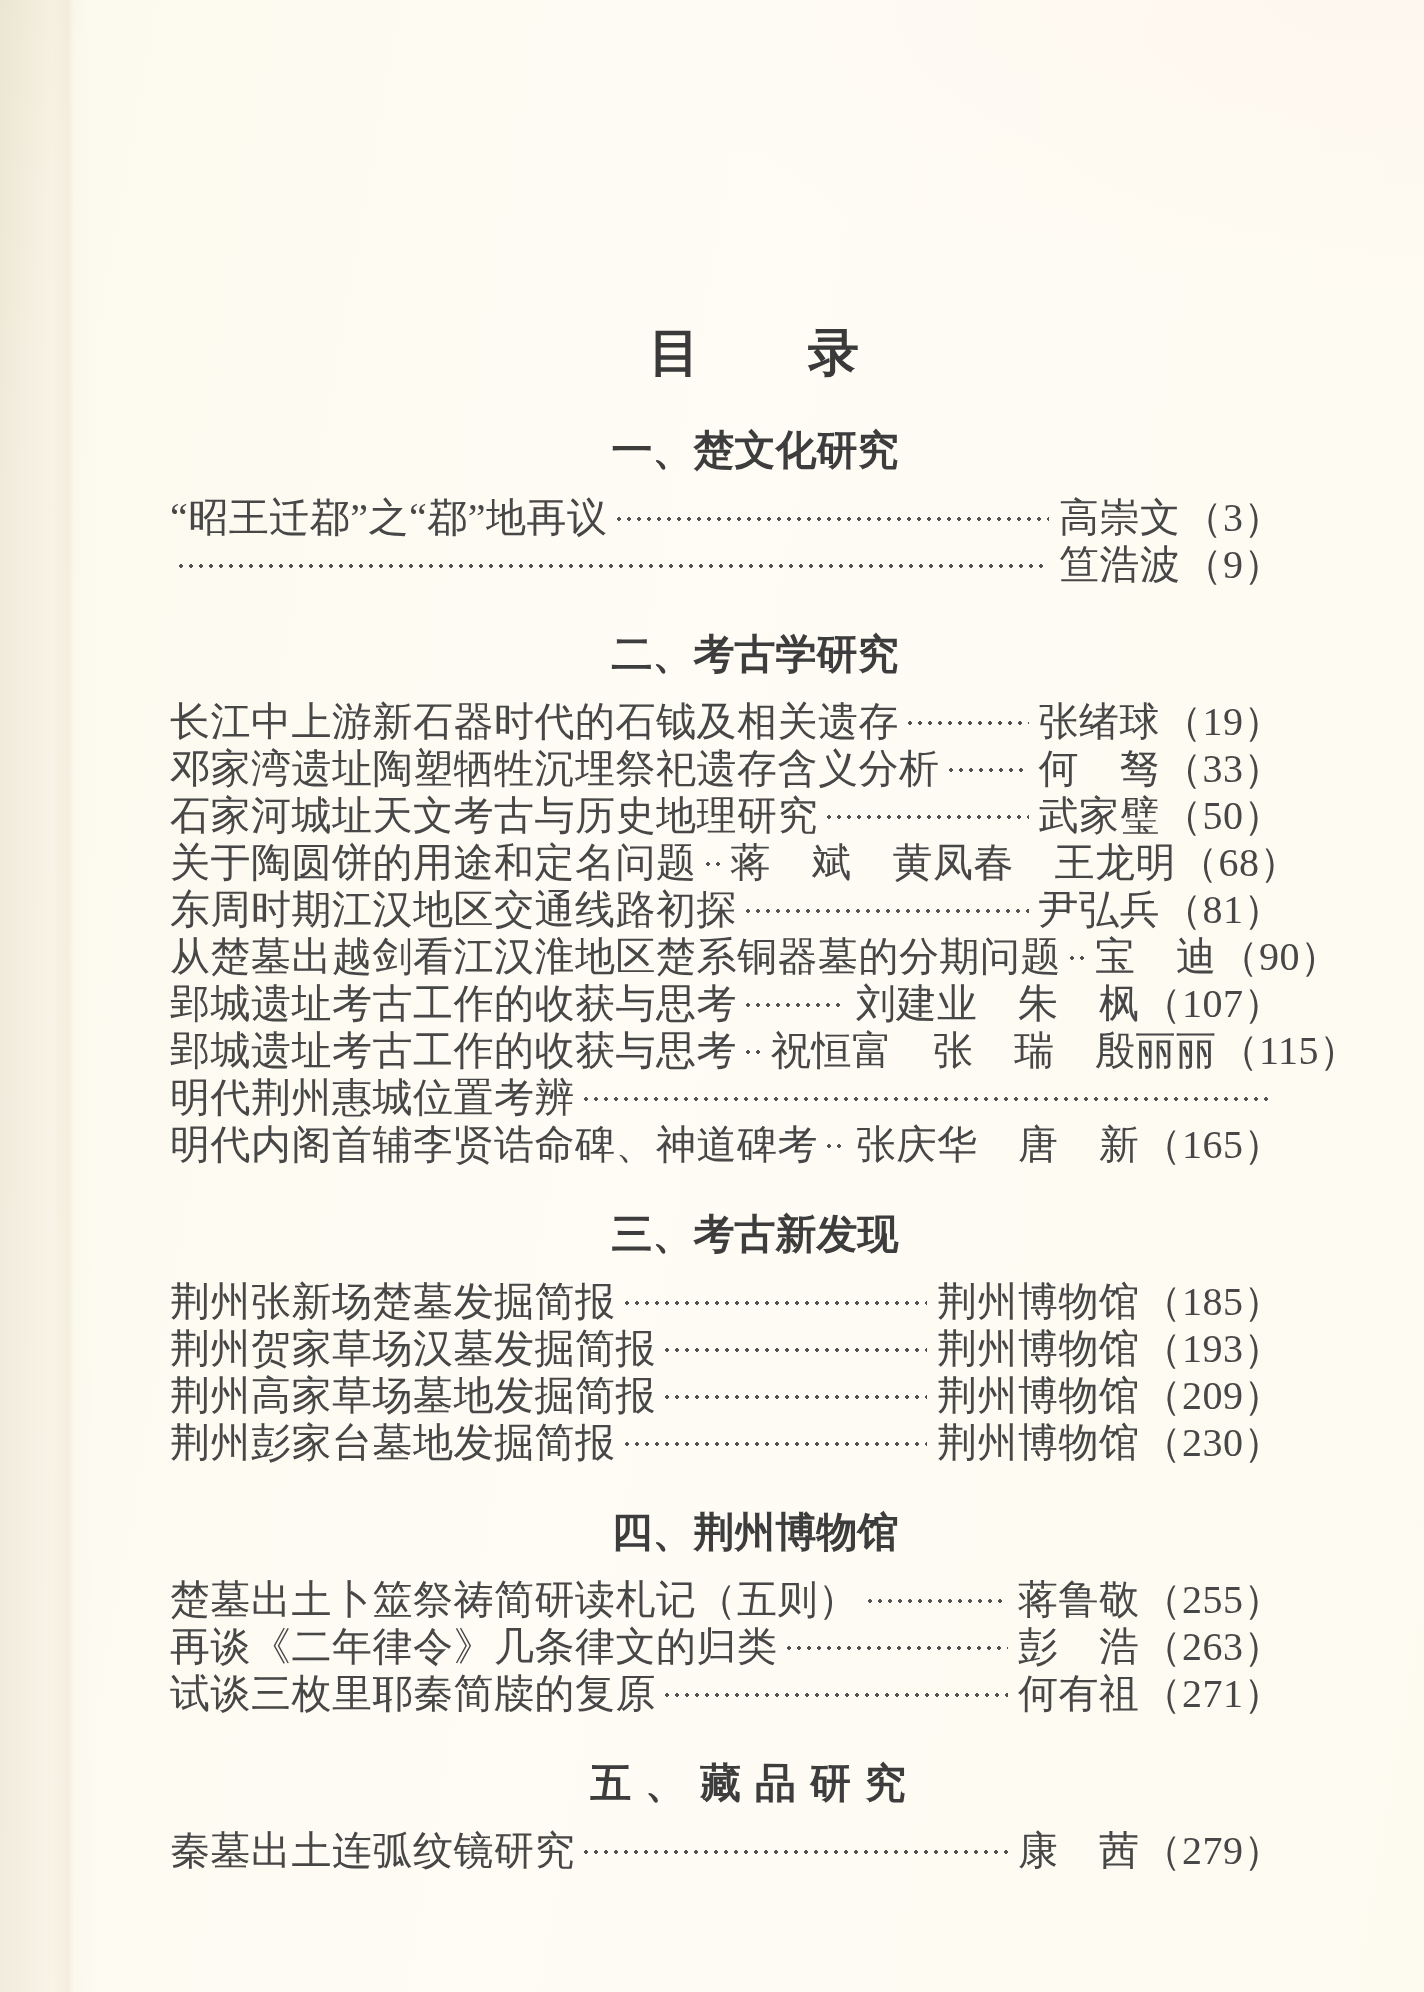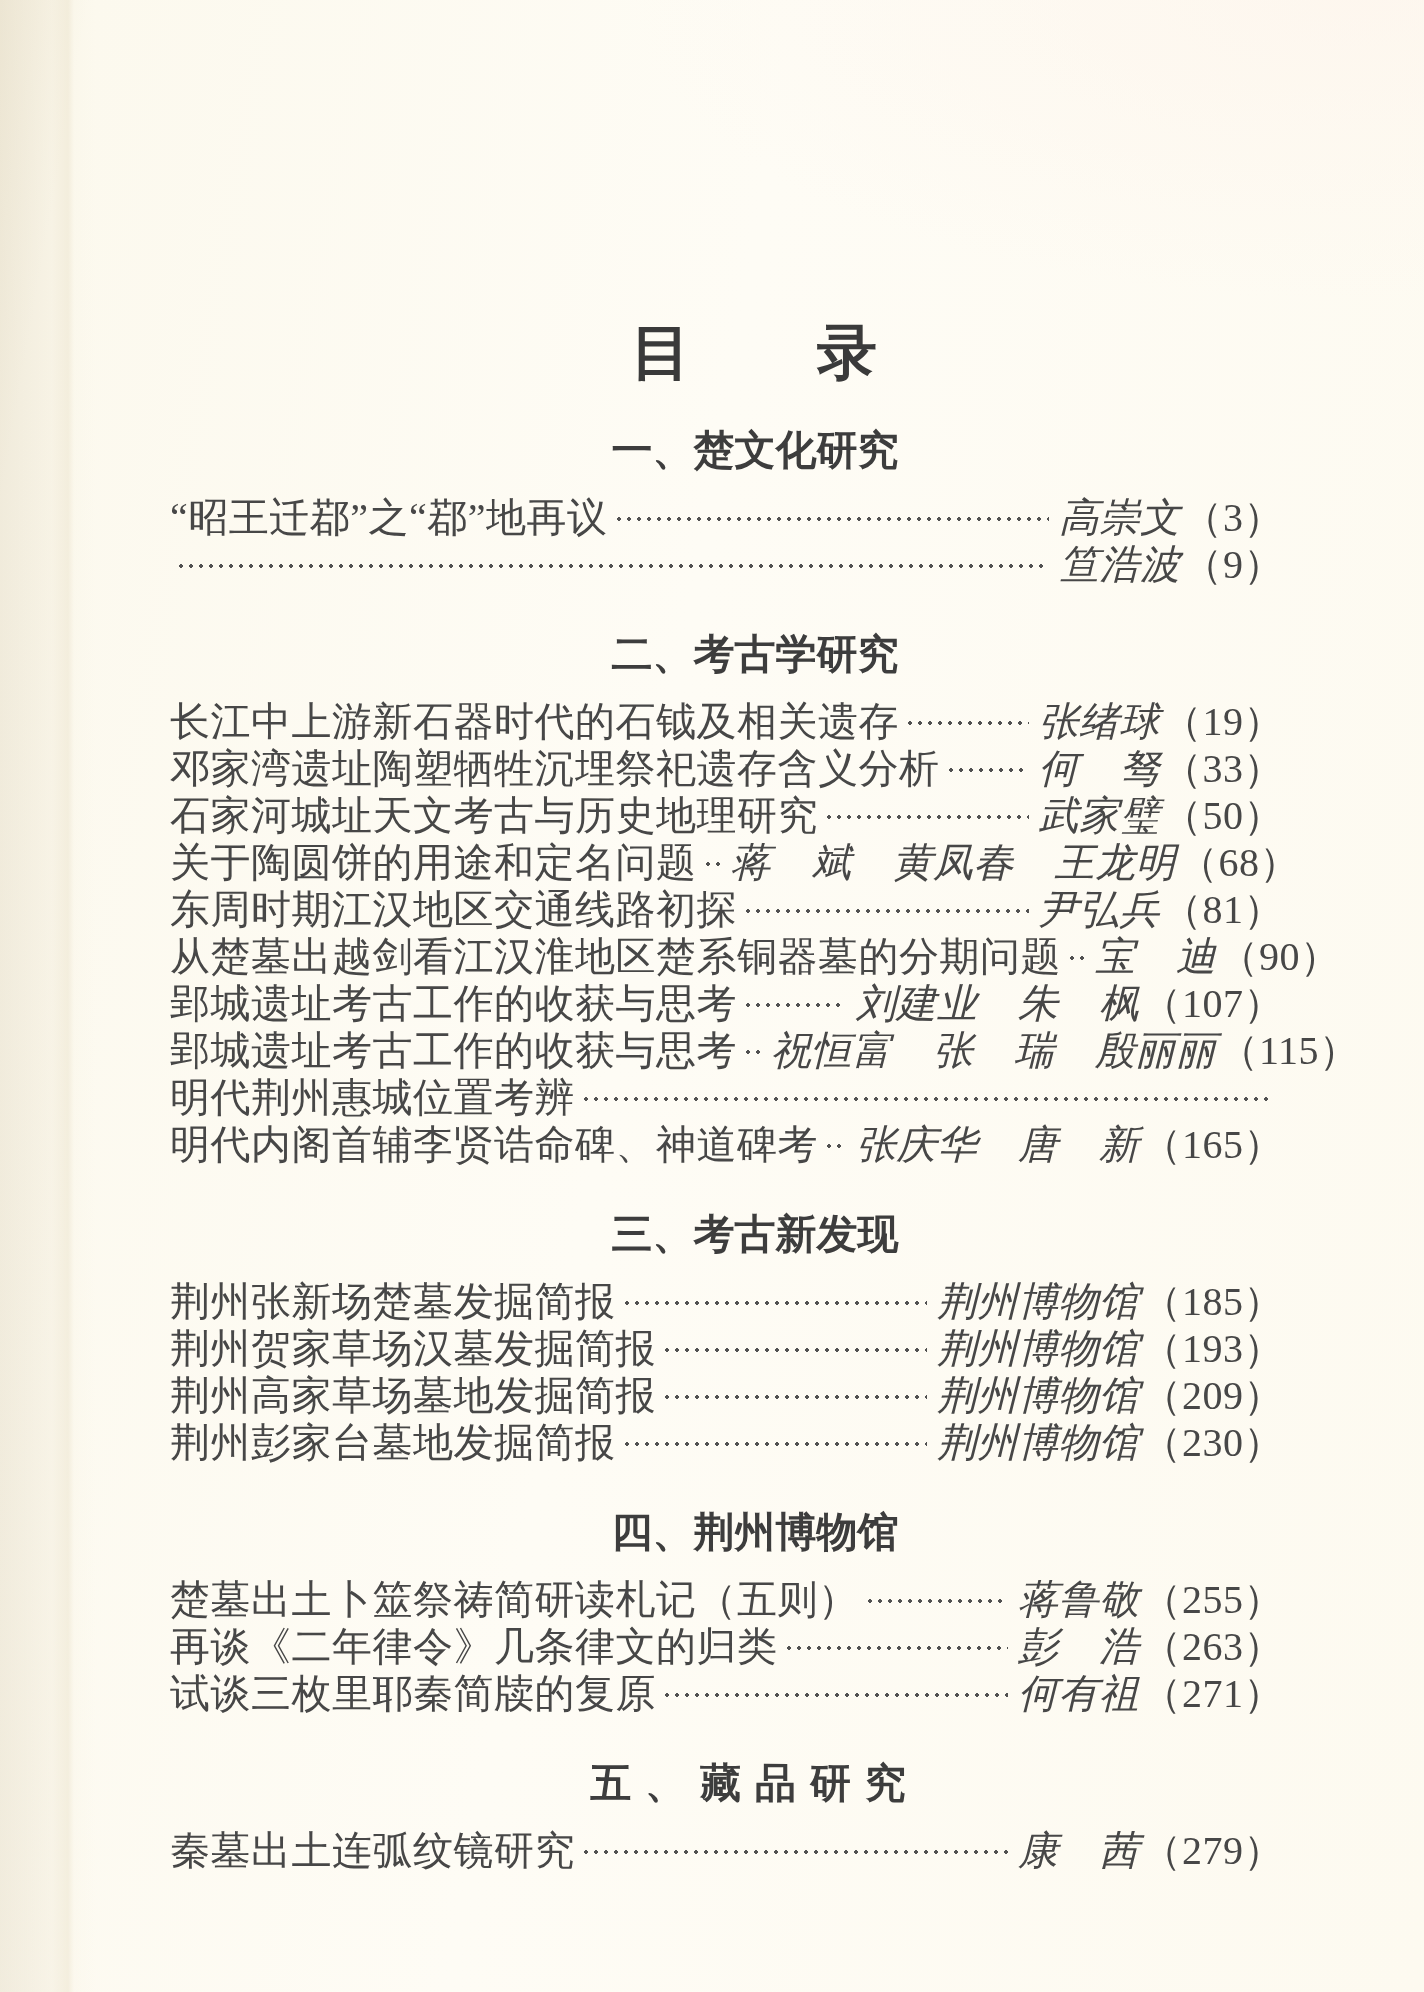--- a/index.html
+++ b/index.html
@@ -39,21 +39,21 @@
     pointer-events: none;
   }
 
   .content {
     position: relative;
     height: 100%;
     padding: 322px 140px 0 170px;
   }
 
   .doc-title {
-    font-size: 60px;
+    font-size: 51px;
     font-weight: bold;
     color: #3a3a3a;
     text-align: center;
     letter-spacing: 2px;
     transform: translateX(28px);
     line-height: 62px;
     font-family: "Liberation Serif", "DejaVu Serif", serif;
   }
 
   .section-heading {
@@ -82,21 +82,21 @@
     flex: 1 1 auto;
     min-width: 18px;
     align-self: stretch;
     margin: 0 10px 0 6px;
     background-image: radial-gradient(circle, var(--dots) 1.7px, rgba(0,0,0,0) 2.1px);
     background-size: 10px 10px;
     background-repeat: repeat-x;
     background-position: left 55%;
   }
   .author-page { flex: 0 0 auto; letter-spacing: 0.5px; }
-  .authors { margin-right: 2px; font-style: italic; }
+  .authors { margin-right: 2px; }
 </style>
 </head>
 <body>
 
 <div class="page">
   <div class="page-edge"></div>
   <div class="content">
     <h1 class="doc-title">目　　录</h1>
     <main id="toc">
         <h2 class="section-heading">一、楚文化研究</h2>

